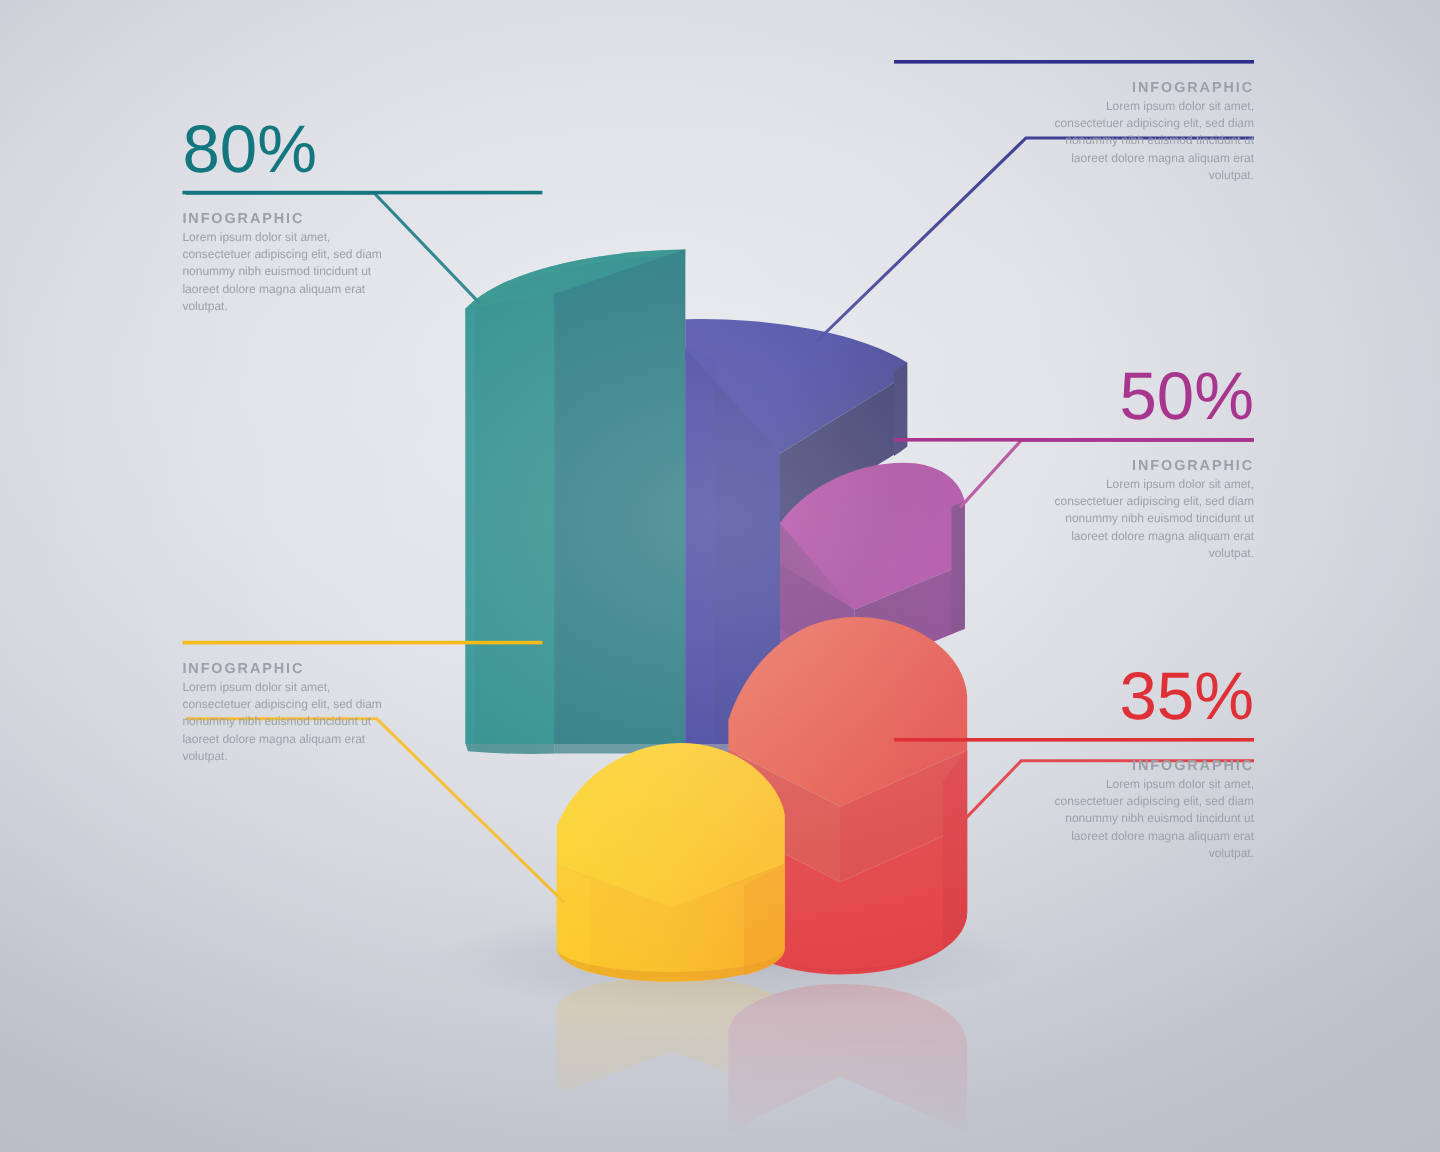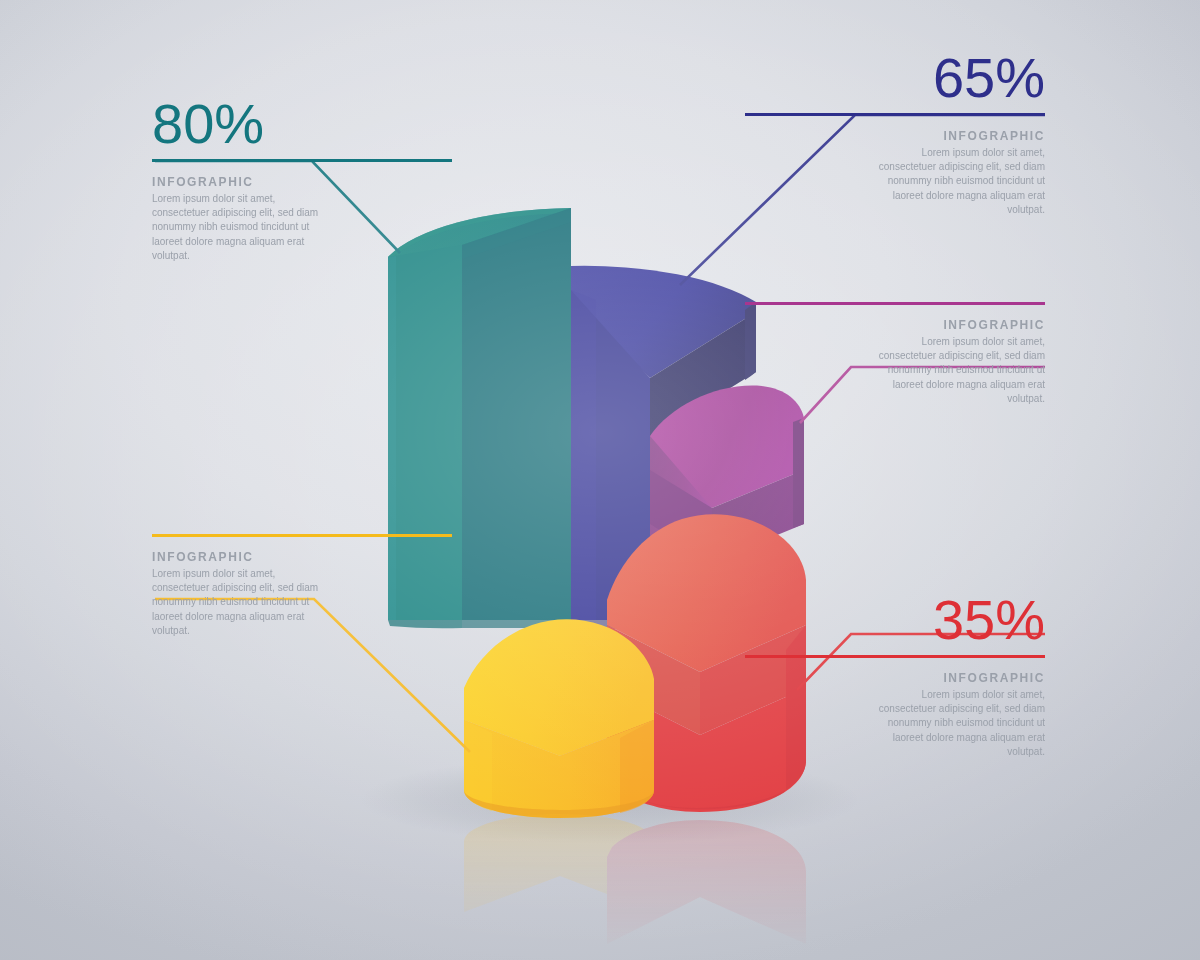--- a/index.html
+++ b/index.html
@@ -71,21 +71,21 @@
   .align-right .pct,
   .align-right .infographic-title,
   .align-right .lorem { text-align: right; }
   .align-right .lorem { margin-left: auto; }
 
   
   #label-80 { left: 152px; top: 96px;  }
   #label-20 { left: 152px; top: 534px; }
   #label-65 { left: 745px; top: 50px;  width: 300px; }
   #label-50 { left: 745px; top: 302px; width: 300px; }
-  #label-35 { left: 745px; top: 552px; width: 300px; margin-top: 40px; }
+  #label-35 { left: 745px; top: 552px; width: 300px; }
 </style>
 </head>
 <body>
 
 <div id="stage">
 
   <svg id="chart-svg" width="1200" height="960" viewBox="0 0 1200 960">
     <defs>
 
       <linearGradient id="tealTop" x1="0" y1="0" x2="1" y2="0.4">
@@ -354,27 +354,27 @@
     <p class="lorem">Lorem ipsum dolor sit amet, consectetuer adipiscing elit, sed diam nonummy nibh euismod tincidunt ut laoreet dolore magna aliquam erat volutpat.</p>
   </div>
 
   <div class="label-block align-left" id="label-20">
     <div class="rule" style="background:#f5bb1c"></div>
     <div class="infographic-title">INFOGRAPHIC</div>
     <p class="lorem">Lorem ipsum dolor sit amet, consectetuer adipiscing elit, sed diam nonummy nibh euismod tincidunt ut laoreet dolore magna aliquam erat volutpat.</p>
   </div>
 
   <div class="label-block align-right" id="label-65">
-    <div class="pct" style="color:#2e2f8b">65%</div>
     <div class="rule" style="background:#2e2f8b"></div>
     <div class="infographic-title">INFOGRAPHIC</div>
     <p class="lorem">Lorem ipsum dolor sit amet, consectetuer adipiscing elit, sed diam nonummy nibh euismod tincidunt ut laoreet dolore magna aliquam erat volutpat.</p>
   </div>
 
   <div class="label-block align-right" id="label-50">
+    <div class="pct" style="color:#a8368f">50%</div>
     <div class="rule" style="background:#a8368f"></div>
     <div class="infographic-title">INFOGRAPHIC</div>
     <p class="lorem">Lorem ipsum dolor sit amet, consectetuer adipiscing elit, sed diam nonummy nibh euismod tincidunt ut laoreet dolore magna aliquam erat volutpat.</p>
   </div>
 
   <div class="label-block align-right" id="label-35">
     <div class="pct" style="color:#de3036">35%</div>
     <div class="rule" style="background:#de3036"></div>
     <div class="infographic-title">INFOGRAPHIC</div>
     <p class="lorem">Lorem ipsum dolor sit amet, consectetuer adipiscing elit, sed diam nonummy nibh euismod tincidunt ut laoreet dolore magna aliquam erat volutpat.</p>

